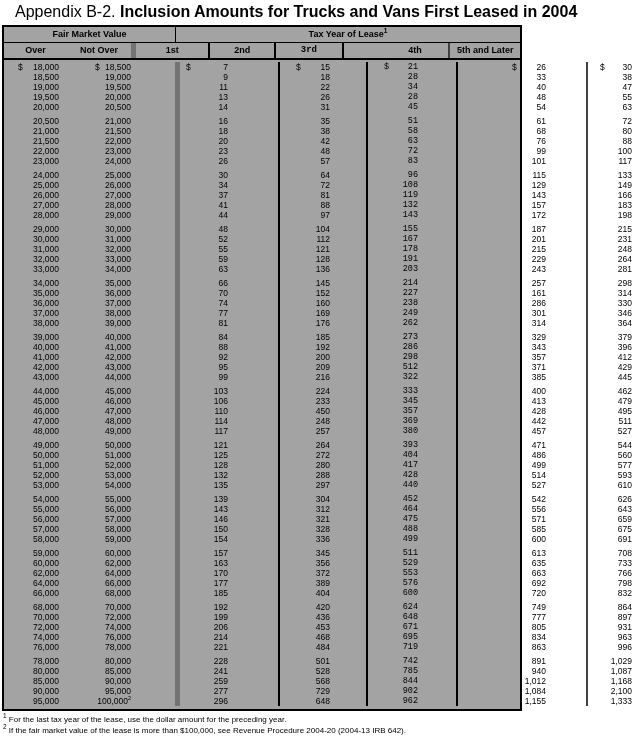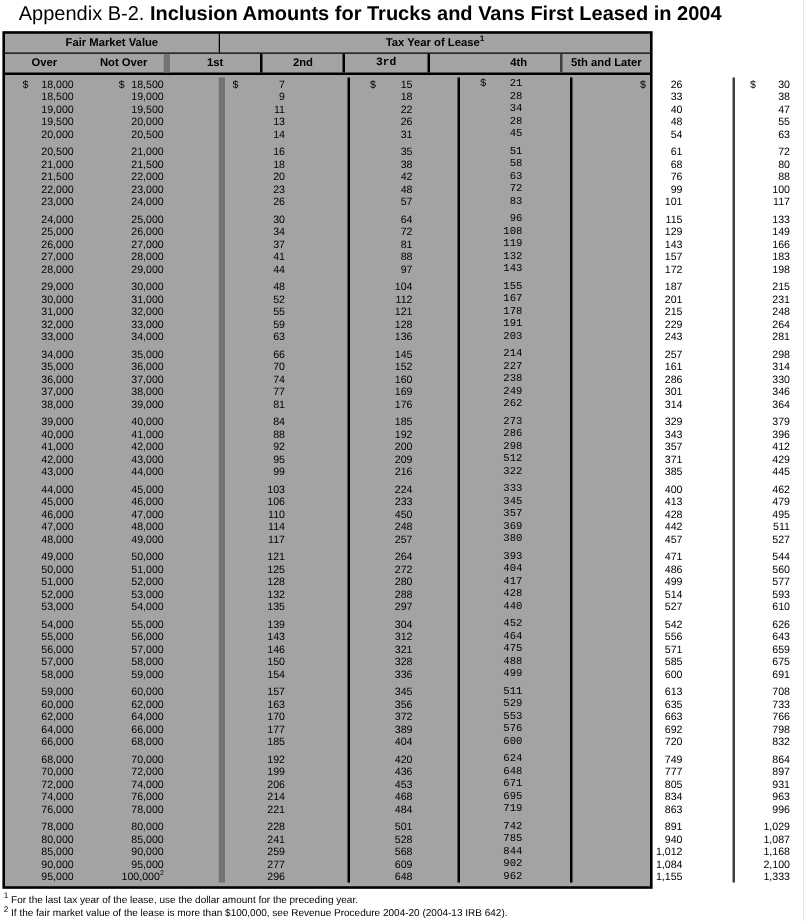--- a/index.html
+++ b/index.html
@@ -313,21 +313,21 @@
         <div class="cell"><span class="n">389</span></div>
         <div class="cell"><span class="n">404</span></div>
         <div class="cell gap"><span class="n">420</span></div>
         <div class="cell"><span class="n">436</span></div>
         <div class="cell"><span class="n">453</span></div>
         <div class="cell"><span class="n">468</span></div>
         <div class="cell"><span class="n">484</span></div>
         <div class="cell gap"><span class="n">501</span></div>
         <div class="cell"><span class="n">528</span></div>
         <div class="cell"><span class="n">568</span></div>
-        <div class="cell"><span class="n">609</span></div>
+        <div class="cell"><span class="n">729</span></div>
         <div class="cell"><span class="n">648</span></div>
       </div>
       <div class="col c-y3">
         <div class="cell"><span class="d">$</span><span class="n">21</span></div>
         <div class="cell"><span class="n">28</span></div>
         <div class="cell"><span class="n">34</span></div>
         <div class="cell"><span class="n">28</span></div>
         <div class="cell"><span class="n">45</span></div>
         <div class="cell gap"><span class="n">51</span></div>
         <div class="cell"><span class="n">58</span></div>

